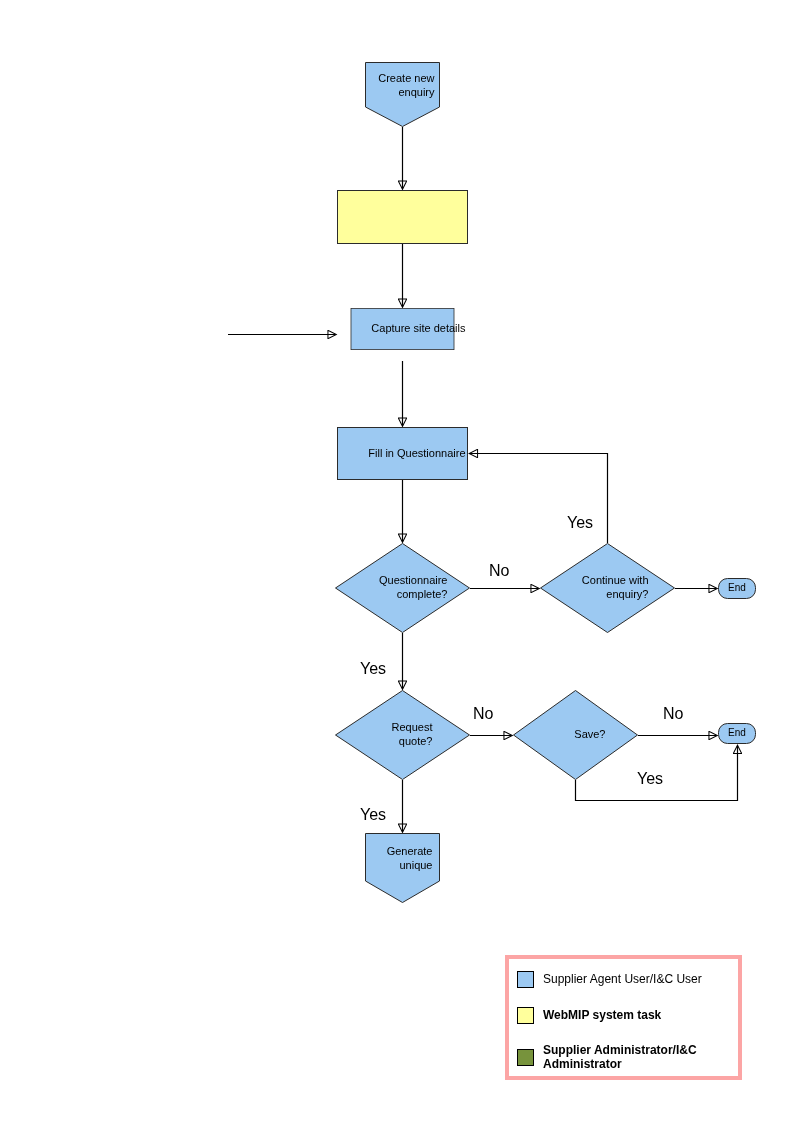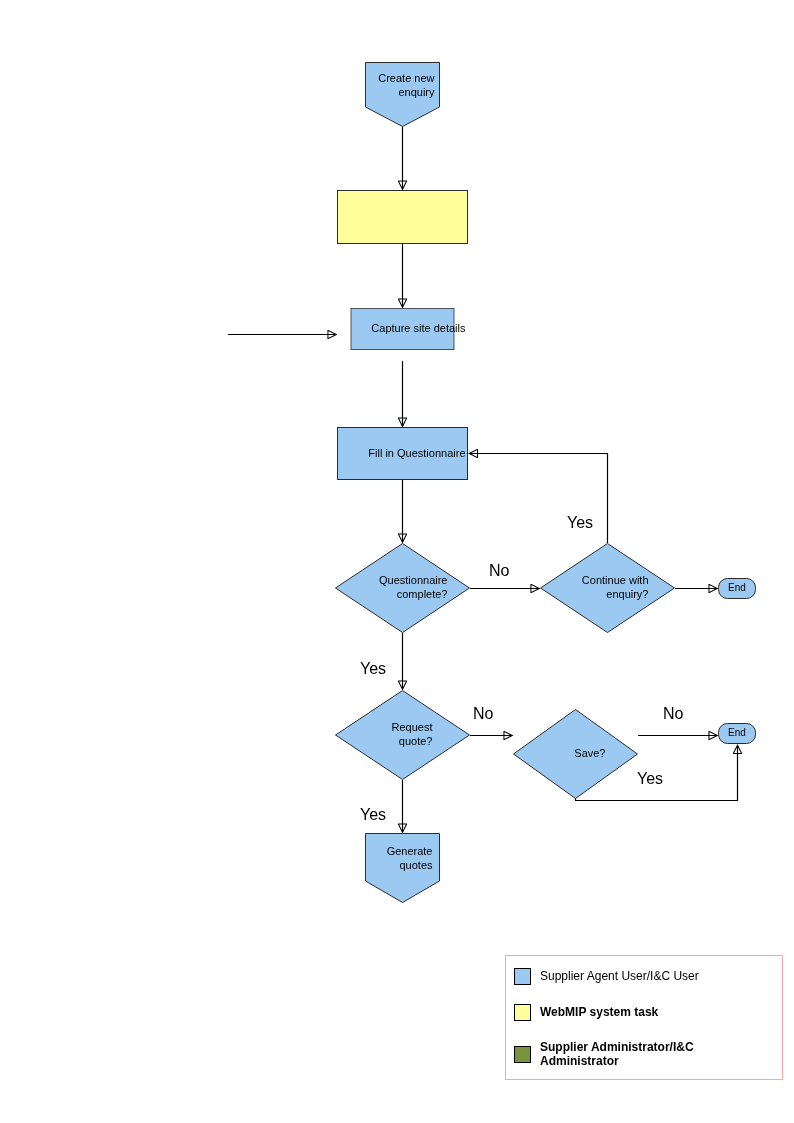--- a/index.html
+++ b/index.html
@@ -53,22 +53,22 @@
   .edge-label {
     position: absolute;
     font-size: 16px;
     line-height: 1.1;
     white-space: nowrap;
   }
 
   .legend {
     position: absolute;
     left: 505px; top: 955px;
-    width: 278px; height: 125px;
-    border: 1px solid #fca5a5;
+    width: 237px; height: 125px;
+    border: 4px solid #fca5a5;
     background: #fff;
     padding: 12px 8px 12px 8px;
   }
   .legend-item {
     display: flex;
     align-items: center;
     gap: 9px;
   }
   .legend-item + .legend-item { margin-top: 19px; font-weight: bold; }
   .swatch {
@@ -156,39 +156,39 @@
     <span class="node-label">End</span>
   </div>
 
   <div class="node" style="left:335px;top:690px;width:135px;height:90px">
     <svg class="shape-svg" viewBox="0 0 135 90">
       <polygon class="shape fill-blue" points="67.5,0.5 134.5,45 67.5,89.5 0.5,45"></polygon>
     </svg>
     <span class="node-label" style="width:60px">Request quote?</span>
   </div>
 
-  <div class="node" style="left:513px;top:709px;width:125px;height:90px">
+  <div class="node" style="left:513px;top:690px;width:125px;height:90px">
     <svg class="shape-svg" viewBox="0 0 125 90">
       <polygon class="shape fill-blue" points="62.5,0.5 124.5,45 62.5,89.5 0.5,45"></polygon>
     </svg>
     <span class="node-label" style="width:60px">Save?</span>
   </div>
 
   <div class="node end-node" style="left:718px;top:723px;width:38px;height:21px">
     <svg class="shape-svg" viewBox="0 0 38 21">
       <rect class="shape fill-blue" x="0.5" y="0.5" width="37" height="20" rx="9" ry="9"></rect>
     </svg>
     <span class="node-label">End</span>
   </div>
 
   <div class="node" style="left:365px;top:833px;width:75px;height:70px">
     <svg class="shape-svg" viewBox="0 0 75 70">
       <polygon class="shape fill-blue" points="0.5,0.5 74.5,0.5 74.5,48 37.5,69.5 0.5,48"></polygon>
     </svg>
-    <span class="node-label" style="width:60px;padding-bottom:18px">Generate quotes</span>
+    <span class="node-label" style="width:60px;padding-bottom:18px">Generate unique</span>
   </div>
 
   <div class="edge-label" style="left:489px;top:562px">No</div>
   <div class="edge-label" style="left:567px;top:514px">Yes</div>
   <div class="edge-label" style="left:360px;top:660px">Yes</div>
   <div class="edge-label" style="left:473px;top:705px">No</div>
   <div class="edge-label" style="left:663px;top:705px">No</div>
   <div class="edge-label" style="left:637px;top:770px">Yes</div>
   <div class="edge-label" style="left:360px;top:806px">Yes</div>
 

